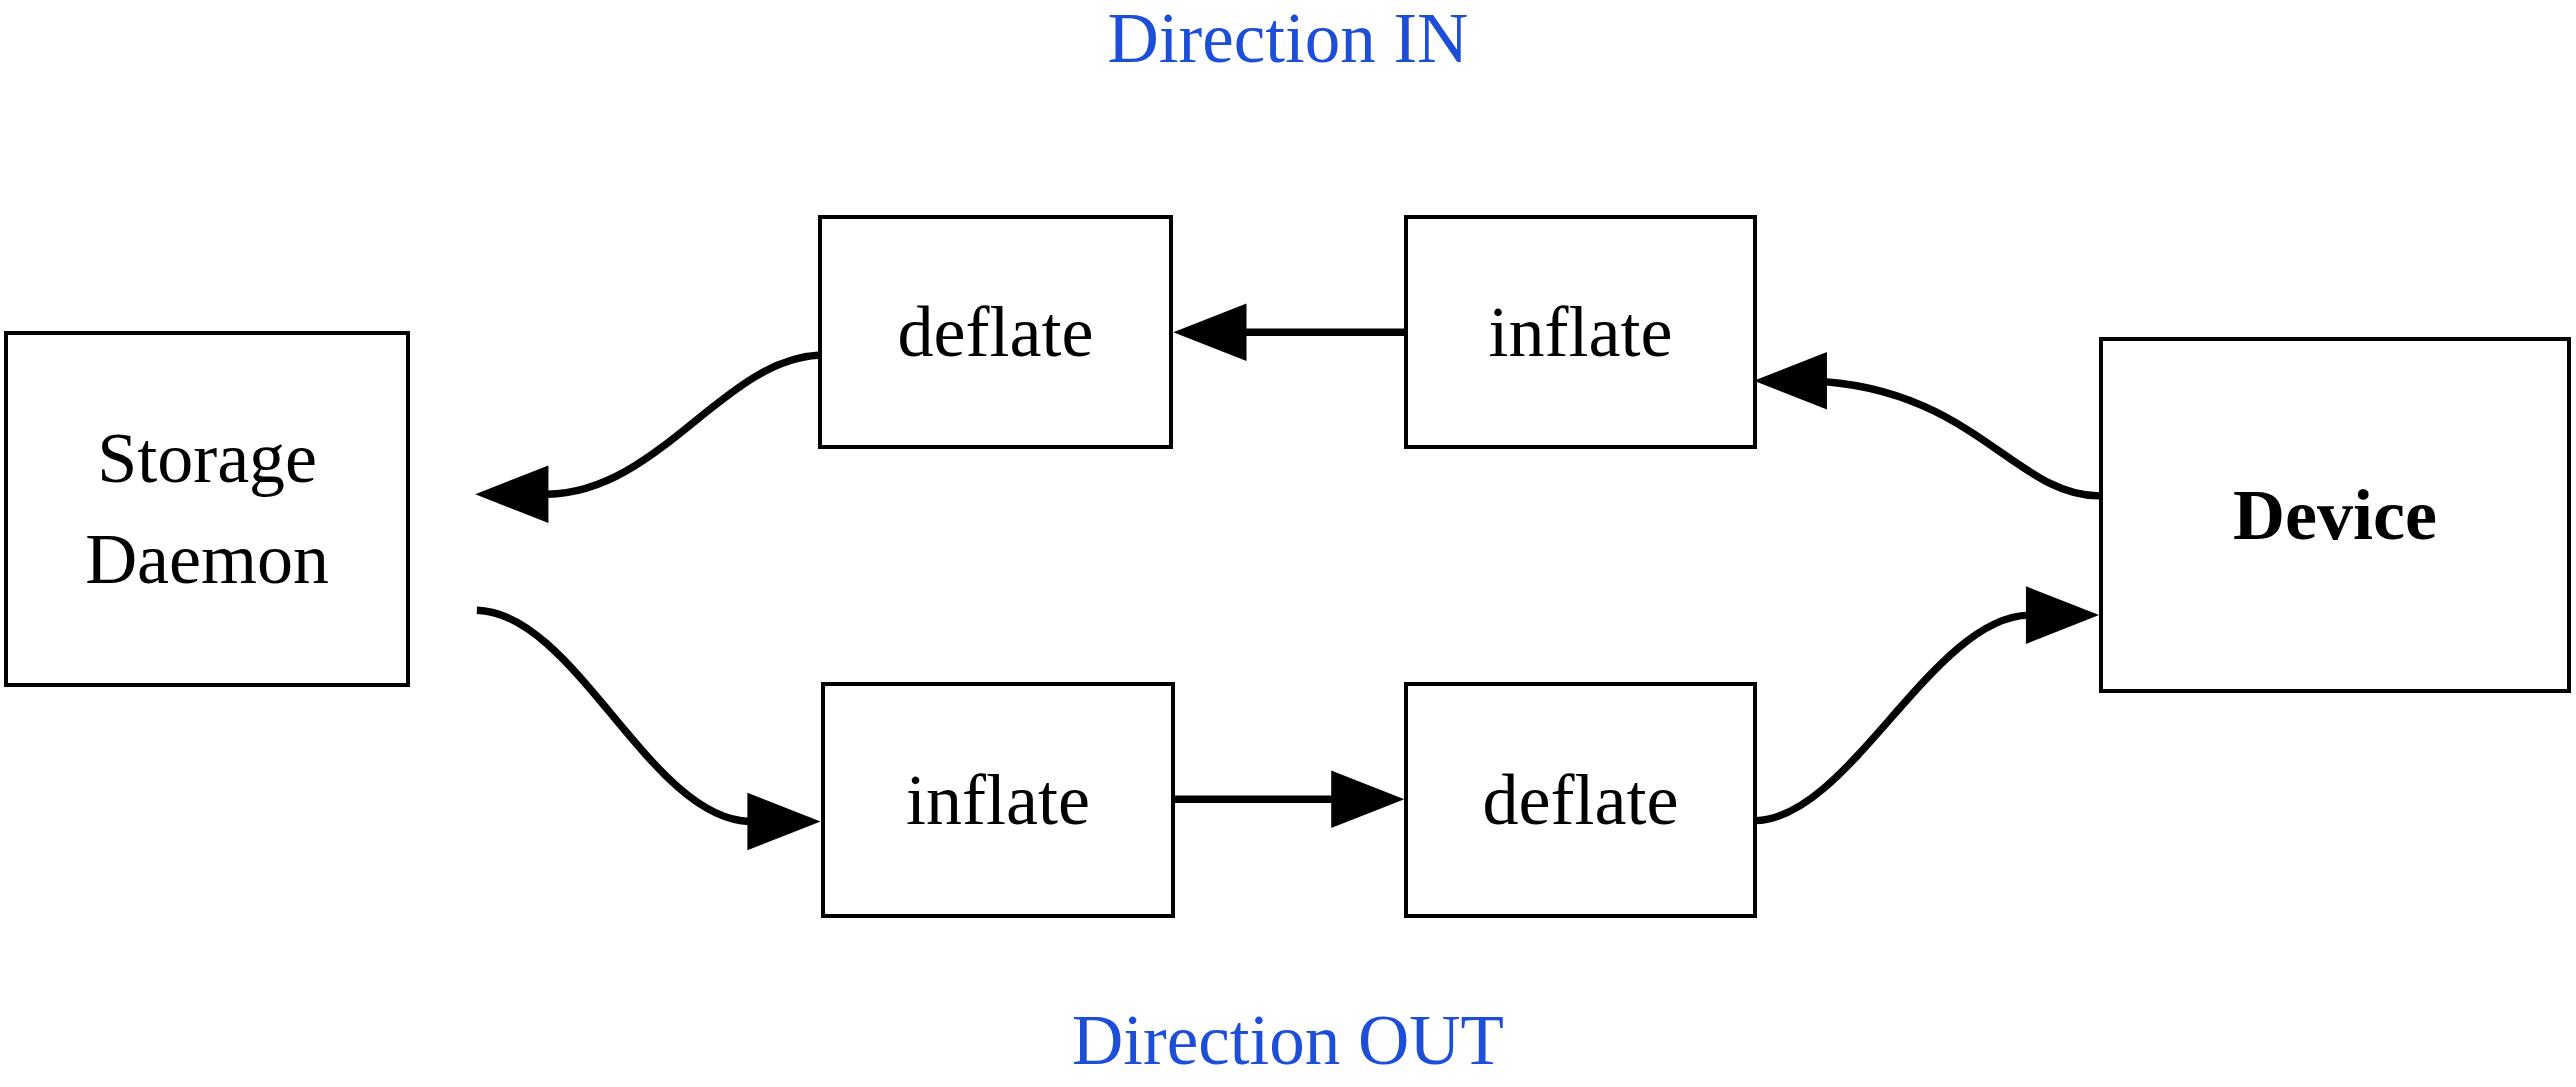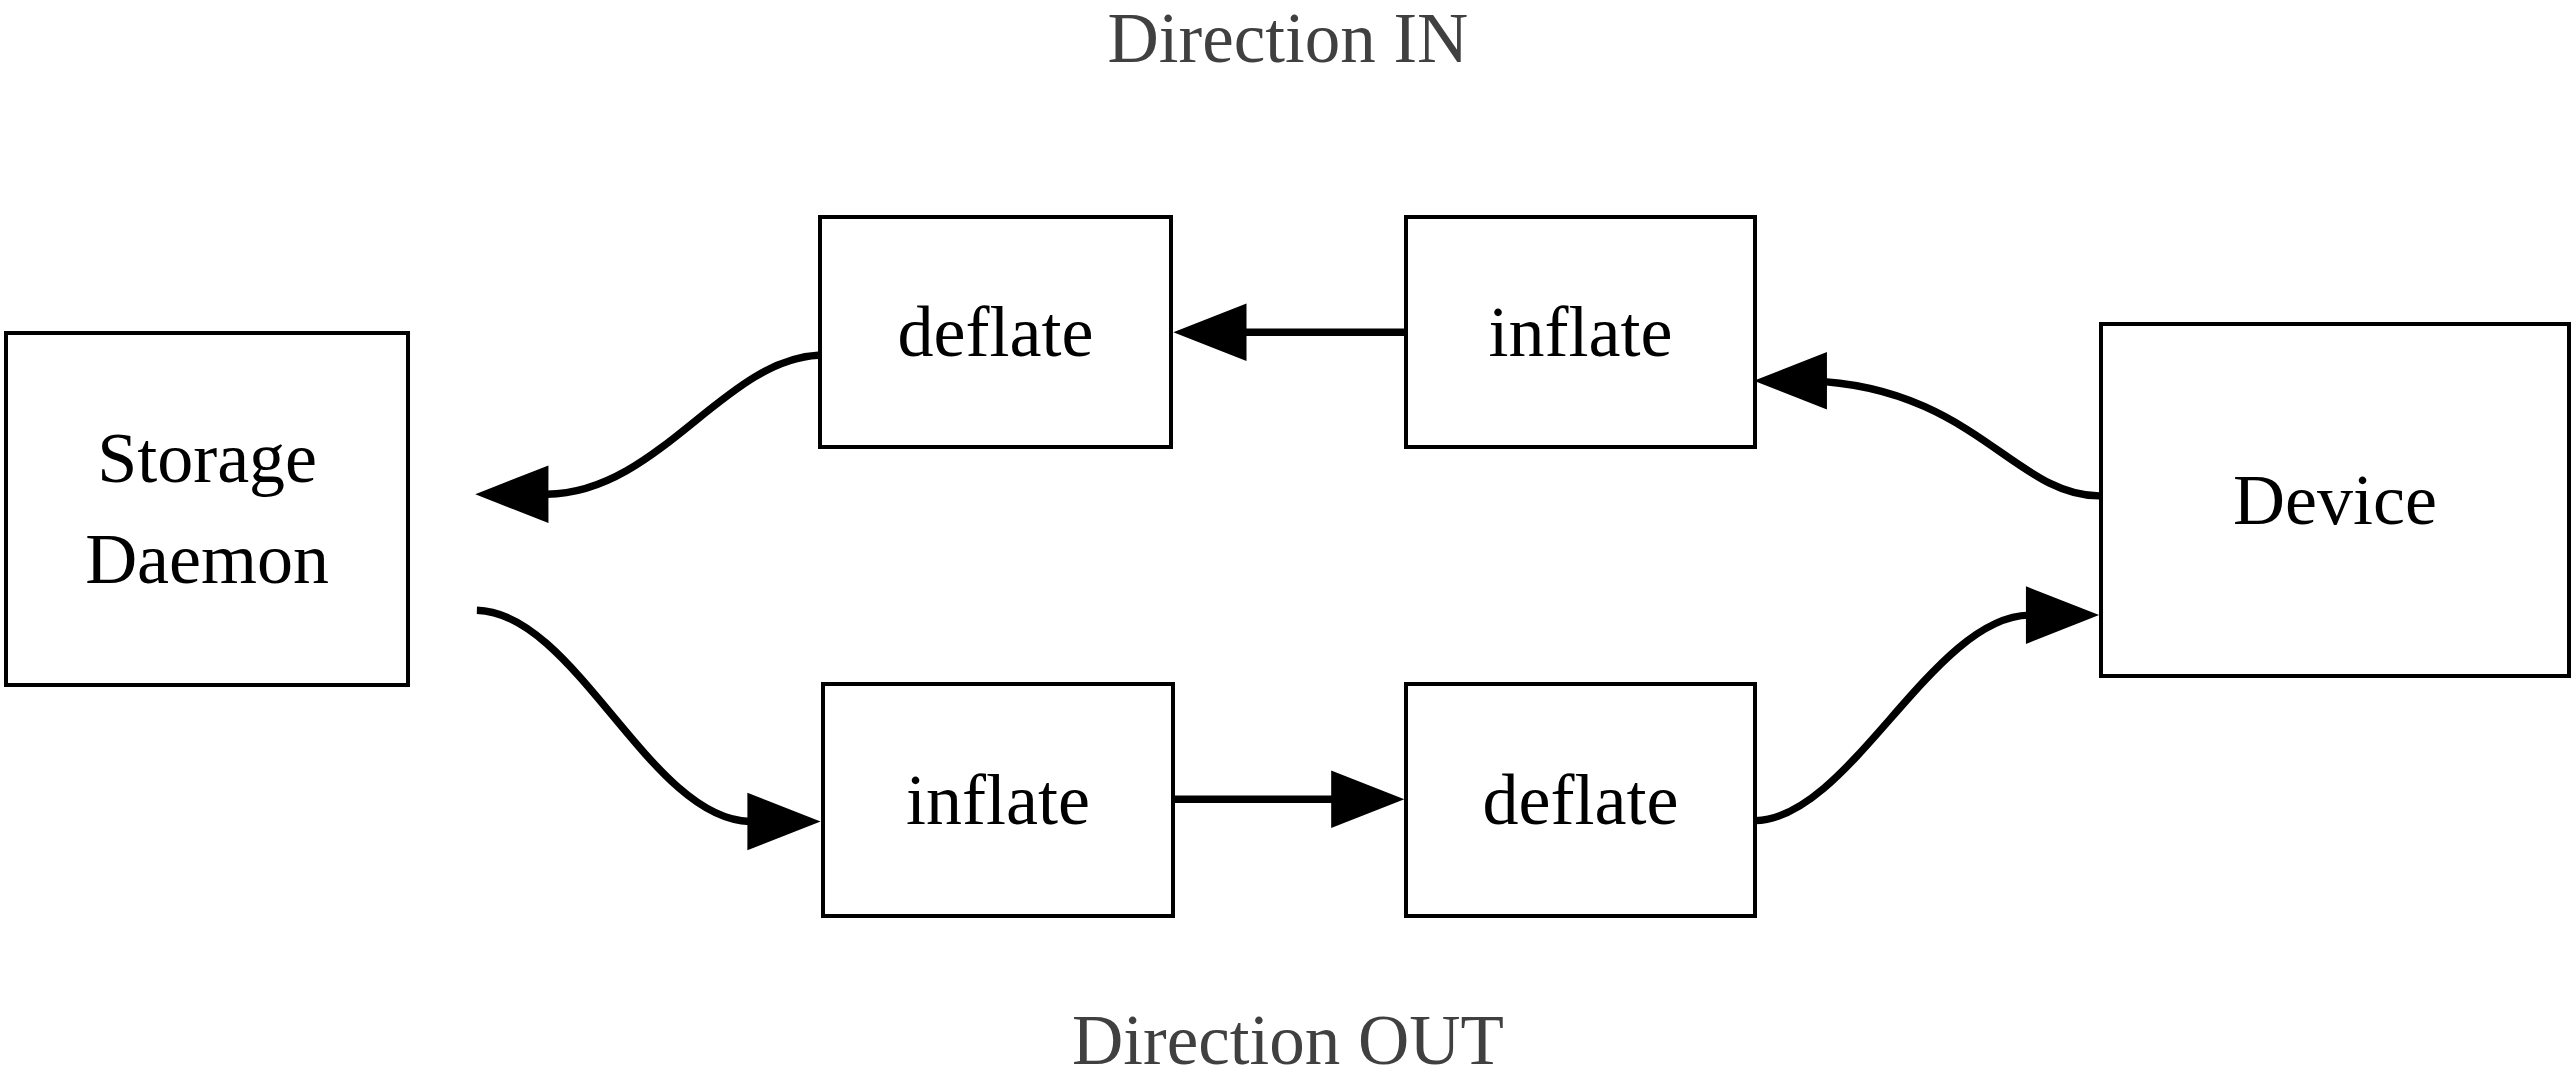--- a/index.html
+++ b/index.html
@@ -47,21 +47,21 @@
     line-height: 1.40;
   }
   
   .direction-caption {
     position: absolute;
     width: 100%;
     text-align: center;
     font-family: "Liberation Serif", "DejaVu Serif", serif;
     font-size: 71px;
     line-height: 1;
-    color: #404040;
+    color: #1d4ed8;
     white-space: nowrap;
     z-index: 2;
   }
   #caption-direction-in  { top: 3.3px;    left: 0; }
   #caption-direction-out { top: 1005px; left: 0; }
   
   #edge-layer {
     position: absolute;
     inset: 0;
     width: 2576px;
@@ -127,21 +127,21 @@
   </div>
 
   <div id="node-deflate-in" class="node-box" style="left:818px; top:215px; width:355px; height:234px;">
     <div class="node-label">deflate</div>
   </div>
 
   <div id="node-inflate-in" class="node-box" style="left:1404px; top:215px; width:353px; height:234px;">
     <div class="node-label">inflate</div>
   </div>
 
-  <div id="node-device" class="node-box" style="left:2099px; top:322px; width:472px; height:356px;">
+  <div id="node-device" class="node-box" style="left:2099px; top:337px; width:472px; height:356px;font-weight:bold;">
     <div class="node-label big">Device</div>
   </div>
 
   <div id="node-inflate-out" class="node-box" style="left:821px; top:682px; width:354px; height:236px;">
     <div class="node-label">inflate</div>
   </div>
 
   <div id="node-deflate-out" class="node-box" style="left:1404px; top:682px; width:353px; height:236px;">
     <div class="node-label">deflate</div>
   </div>

